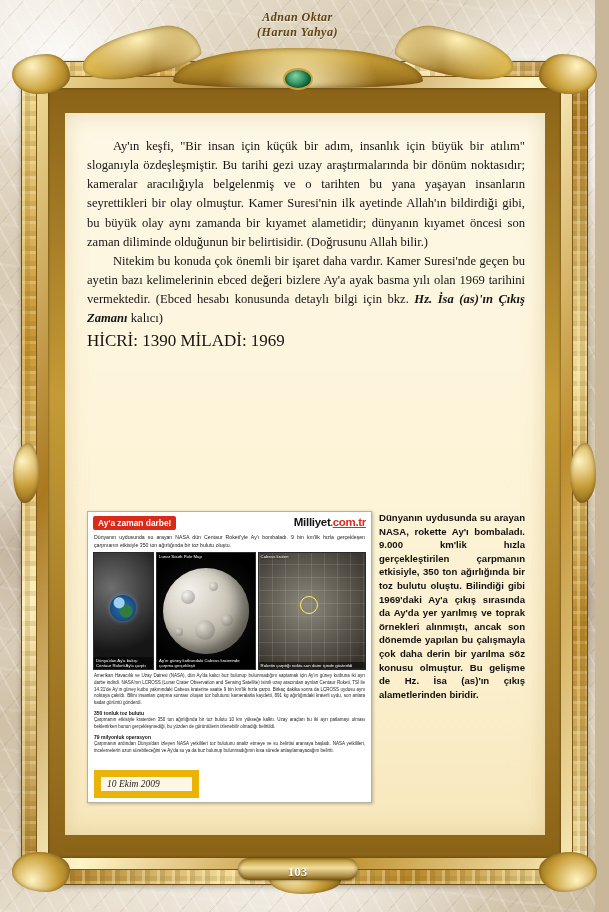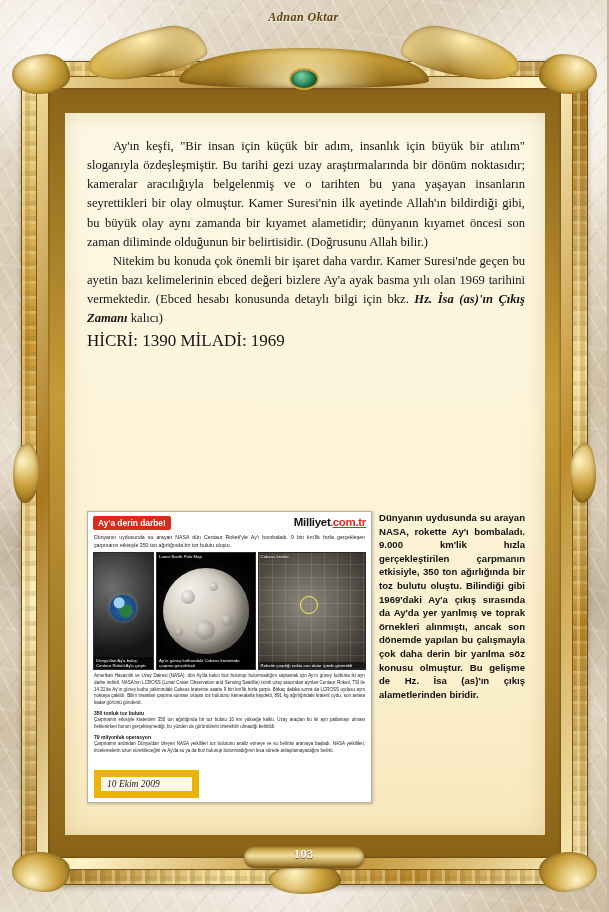--- a/index.html
+++ b/index.html
@@ -19,21 +19,20 @@
     position: relative;
     width: 595px;
     height: 912px;
     background:
       radial-gradient(ellipse 220px 160px at 10% 6%, rgba(255,255,255,.85), rgba(255,255,255,0) 70%),
       radial-gradient(ellipse 260px 200px at 92% 10%, rgba(255,255,255,.75), rgba(255,255,255,0) 70%),
       radial-gradient(ellipse 300px 220px at 50% 96%, rgba(255,255,255,.65), rgba(255,255,255,0) 72%),
       radial-gradient(ellipse 180px 140px at 4% 60%, rgba(160,140,115,.55), rgba(160,140,115,0) 70%),
       radial-gradient(ellipse 200px 160px at 98% 66%, rgba(150,130,105,.5), rgba(150,130,105,0) 70%),
       linear-gradient(150deg, #efe7da 0%, #d8cbb4 22%, #efe6d8 40%, #cfc0a6 58%, #e9e0d0 76%, #cdbda2 100%);
-    padding-left: 12px;
   }
   .marble-veins {
     position: absolute;
     inset: 0;
     background:
       repeating-linear-gradient(62deg, rgba(255,255,255,.22) 0 2px, rgba(255,255,255,0) 2px 16px),
       repeating-linear-gradient(-48deg, rgba(120,100,78,.13) 0 1px, rgba(120,100,78,0) 1px 22px),
       repeating-linear-gradient(8deg, rgba(255,255,255,.12) 0 3px, rgba(255,255,255,0) 3px 40px);
     opacity: .9;
   }
@@ -358,28 +357,28 @@
     color: #111;
     font-weight: bold;
     text-align: justify;
   }
 
   
   .pagenum-wrap {
     position: absolute;
     left: 50%;
     transform: translateX(-50%);
-    bottom: 44px;
+    bottom: 32px;
     width: 120px;
     height: 22px;
     background: linear-gradient(180deg, #b98f28, #f2de9d 45%, #8d6718);
     border-radius: 11px;
     box-shadow: inset 0 0 4px rgba(70,48,8,.8), 0 1px 2px rgba(0,0,0,.3);
     display: flex;
-    align-items: flex-start;
+    align-items: flex-end;
     justify-content: center;
   }
   .pagenum {
     font-family: "Liberation Serif", serif;
     font-weight: bold;
     font-size: 13px;
     color: #ffffff;
     text-shadow: 0 1px 1px rgba(90,60,10,.9);
   }
 </style>
@@ -403,35 +402,36 @@
     <div class="leaf" style="left:-9px;top:50%;margin-top:-30px;width:26px;height:60px;"></div>
     <div class="leaf" style="right:-9px;top:50%;margin-top:-30px;width:26px;height:60px;"></div>
   </div>
 
   <div class="crest">
     <div class="crest-wing left"></div>
     <div class="crest-wing right"></div>
     <div class="crest-mid"></div>
     <div class="author">
       <div class="l1">Adnan  Oktar</div>
+      <div class="l2">(Harun  Yahya)</div>
     </div>
     <div class="crest-jewel"></div>
   </div>
 
   <div class="paper">
 
     <div class="text-col">
       <p class="indent">Ay'ın keşfi, "Bir insan için küçük bir adım, insanlık için büyük bir atılım" sloganıyla özdeşleşmiştir. Bu tarihi gezi uzay araştırmalarında bir dönüm noktasıdır; kameralar aracılığıyla belgelenmiş ve o tarihten bu yana yaşayan insanların seyrettikleri bir olay olmuştur. Kamer Suresi'nin ilk ayetinde Allah'ın bildirdiği gibi, bu büyük olay aynı zamanda bir kıyamet alametidir; dünyanın kıyamet öncesi son zaman diliminde olduğunun bir belirtisidir. (Doğrusunu Allah bilir.)</p>
       <p class="indent"><span>Nitekim bu konuda çok önemli bir işaret daha vardır. Kamer Suresi'nde geçen bu ayetin bazı kelimelerinin ebced değeri bizlere Ay'a ayak basma yılı olan 1969 tarihini vermektedir. (Ebced hesabı konusunda detaylı bilgi için bkz. </span><span class="bold-it">Hz. İsa (as)'ın Çıkış Zamanı</span><span> kalıcı)</span></p>
       <p class="hicri">HİCRİ: 1390 MİLADİ: 1969</p>
     </div>
 
     <div class="clipping">
       <div class="clip-head">
-        <div class="clip-title">Ay'a derin darbe!</div>
+        <div class="clip-title">Ay'a zaman darbe!</div>
         <div class="masthead"><span>Milliyet</span><span class="mdot">.</span><span class="mred">com.tr</span></div>
       </div>
 
       <div class="clip-deck">Dünyanın uydusunda su arayan NASA dün Centaur Roketi'yle Ay'ı bombaladı. 9 bin km'lik hızla gerçekleşen çarpmanın etkisiyle 350 ton ağırlığında bir toz bulutu oluştu.</div>
 
       <div class="clip-photos">
         <div class="ph ph1">
           <div class="earth"></div>
           <div class="ph-cap">Dünya'dan Ay'a bakış: Centaur Roketi Ay'a çarptı</div>
         </div>

